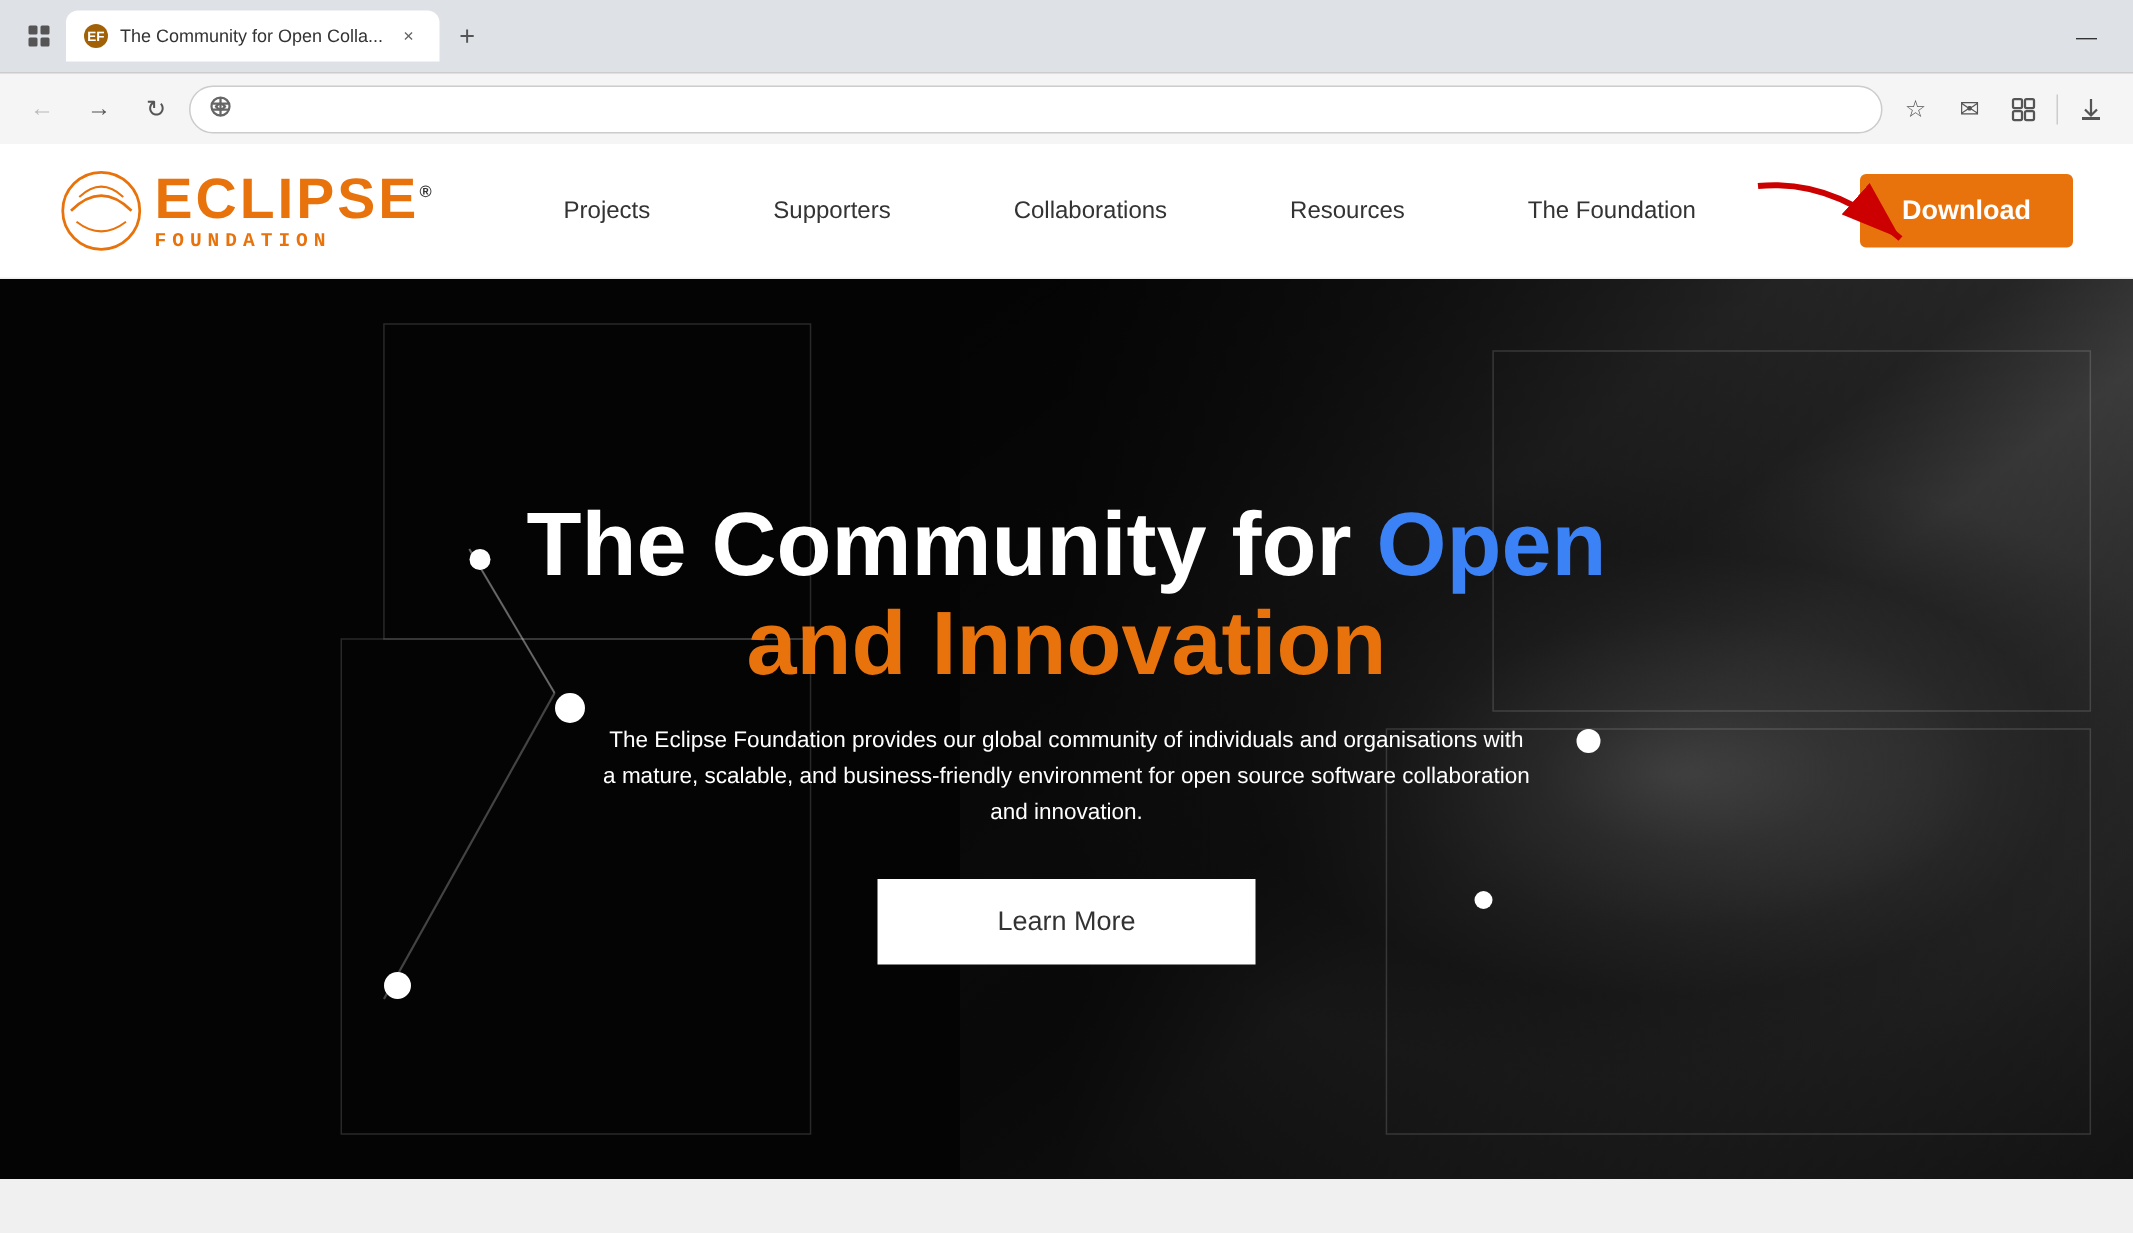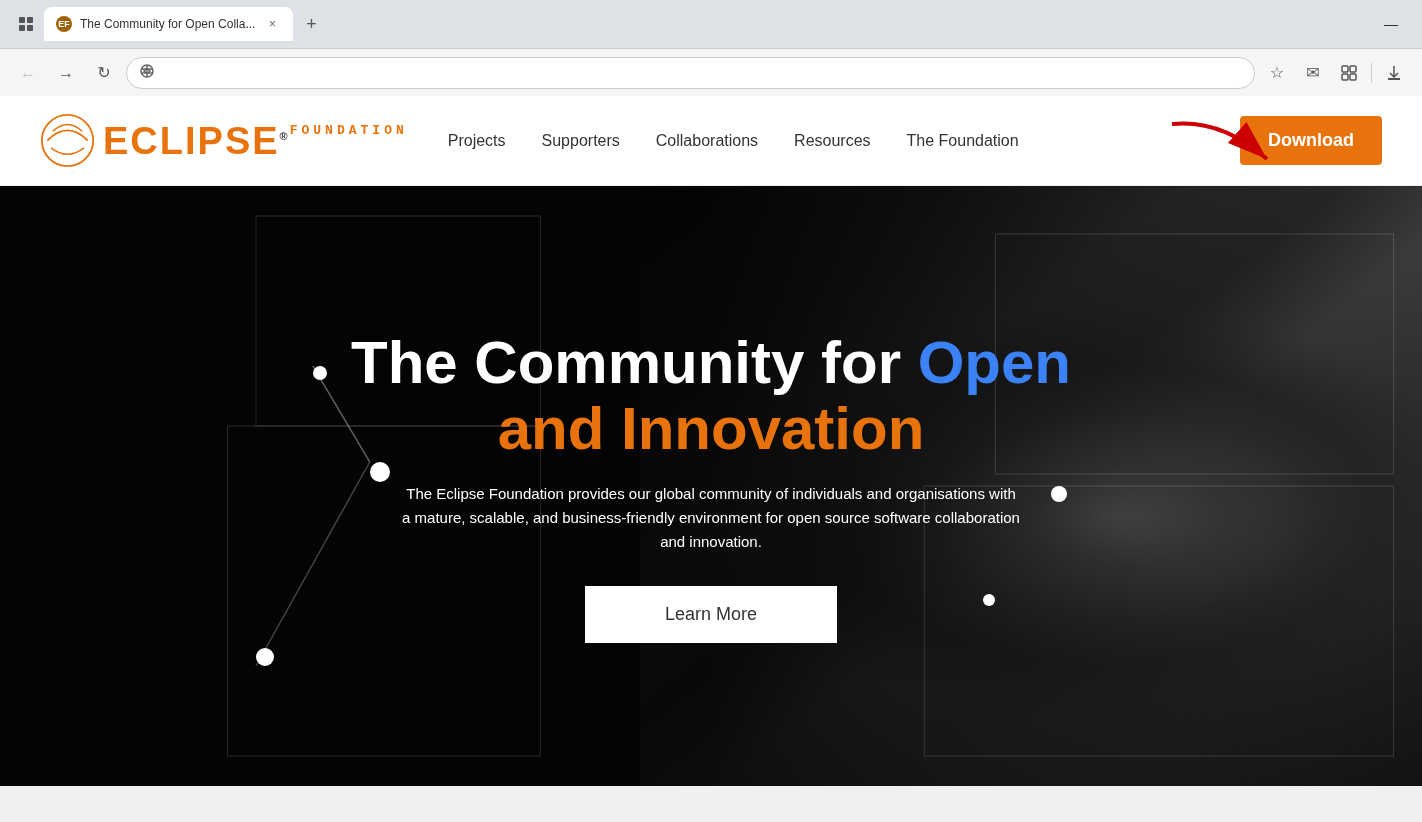--- a/index.html
+++ b/index.html
@@ -203,21 +203,21 @@
     }
 
     .logo-area {
       display: flex;
       align-items: center;
       margin-right: 40px;
     }
 
     .logo-text {
       display: flex;
-      flex-direction: row;
+      flex-direction: column;
       line-height: 1;
     }
 
     .logo-eclipse {
       font-size: 38px;
       font-weight: bold;
       color: #333;
       letter-spacing: 2px;
     }
 
@@ -252,20 +252,21 @@
       gap: 36px;
       flex: 1;
     }
 
     .nav-link {
       font-size: 16px;
       color: #333;
       text-decoration: none;
       cursor: pointer;
       font-weight: 500;
+      margin-left: 46px;
     }
 
     .download-btn {
       background: #e8730c;
       color: white;
       border: none;
       padding: 14px 28px;
       font-size: 18px;
       font-weight: bold;
       border-radius: 4px;

